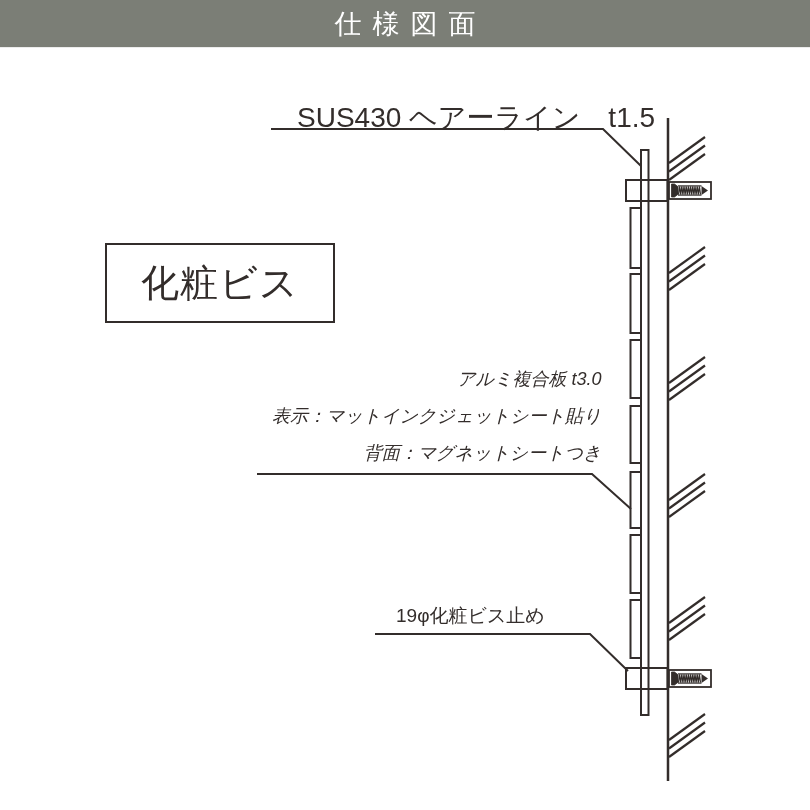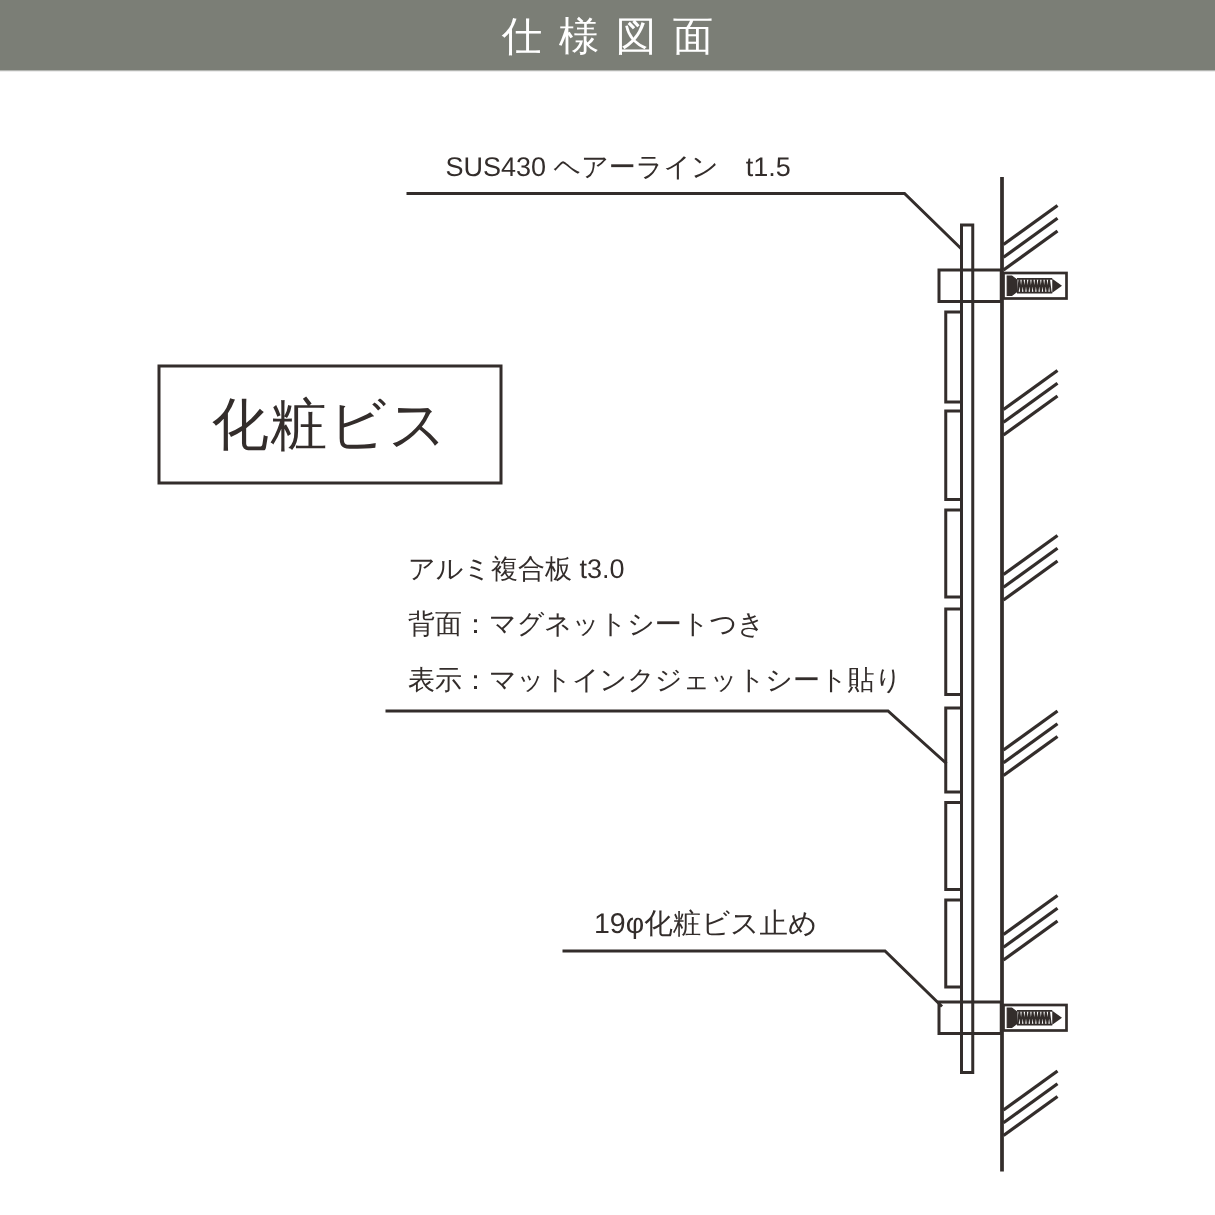--- a/index.html
+++ b/index.html
@@ -1,28 +1,28 @@
 <!DOCTYPE html>
 <html><head>
 <meta charset="utf-8">
 <style>
   html,body{margin:0;padding:0;background:#fff;}
   .page{position:relative;width:810px;height:810px;background:#ffffff;overflow:hidden;
-        font-family:"Liberation Sans",sans-serif;color:#332d2b;}
+        font-family:"Liberation Sans",sans-serif;color:#332d2b;text-align:right;}
   .header{position:absolute;left:0;top:0;width:810px;height:47px;background:#7b7e76;
           border-bottom:1px solid #ececec;display:flex;align-items:center;justify-content:center;}
   .header-title{color:#ffffff;font-size:27px;letter-spacing:11px;text-indent:11px;font-weight:500;}
   .drawing{position:absolute;left:0;top:47px;width:810px;height:763px;}
   .drawing svg{position:absolute;left:0;top:0;}
   .lbl{position:absolute;white-space:nowrap;color:#332d2b;font-weight:500;}
-  .lbl-sus{left:297px;top:52px;font-size:18px;}
+  .lbl-sus{left:297px;top:52px;font-size:28px;}
   .kbox{position:absolute;left:105px;top:196px;width:230px;height:80px;background:#fff;
         border:2px solid #332d2b;display:flex;align-items:center;justify-content:center;box-sizing:border-box;}
   .kbox-text{font-size:38px;font-weight:500;letter-spacing:1px;}
-  .spec-block{position:absolute;left:272px;top:314px;font-size:18px;line-height:37px;}
+  .spec-block{position:absolute;left:272px;top:314px;font-size:18px;line-height:37px;font-style:italic;}
   .lbl-bisu{left:396px;top:556px;font-size:19px;}
 </style>
 </head>
 <body>
 
 <div class="page">
 
   <div class="header">
     <span class="header-title">仕様図面</span>
   </div>
@@ -79,20 +79,20 @@
     </svg>
 
     <div class="lbl lbl-sus">SUS430 ヘアーライン　t1.5</div>
 
     <div class="kbox">
       <span class="kbox-text">化粧ビス</span>
     </div>
 
     <div class="spec-block">
       <div>アルミ複合板 t3.0</div>
+      <div>表示：マットインクジェットシート貼り</div>
       <div>背面：マグネットシートつき</div>
-      <div>表示：マットインクジェットシート貼り</div>
     </div>
 
     <div class="lbl lbl-bisu">19φ化粧ビス止め</div>
 
   </div>
 </div>
 
 </body></html>

